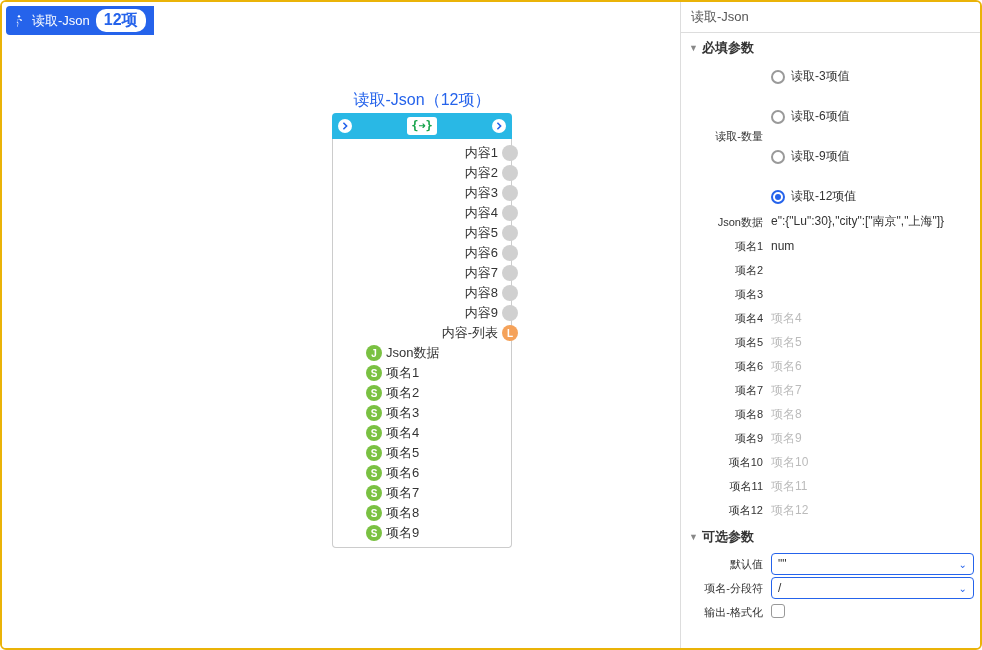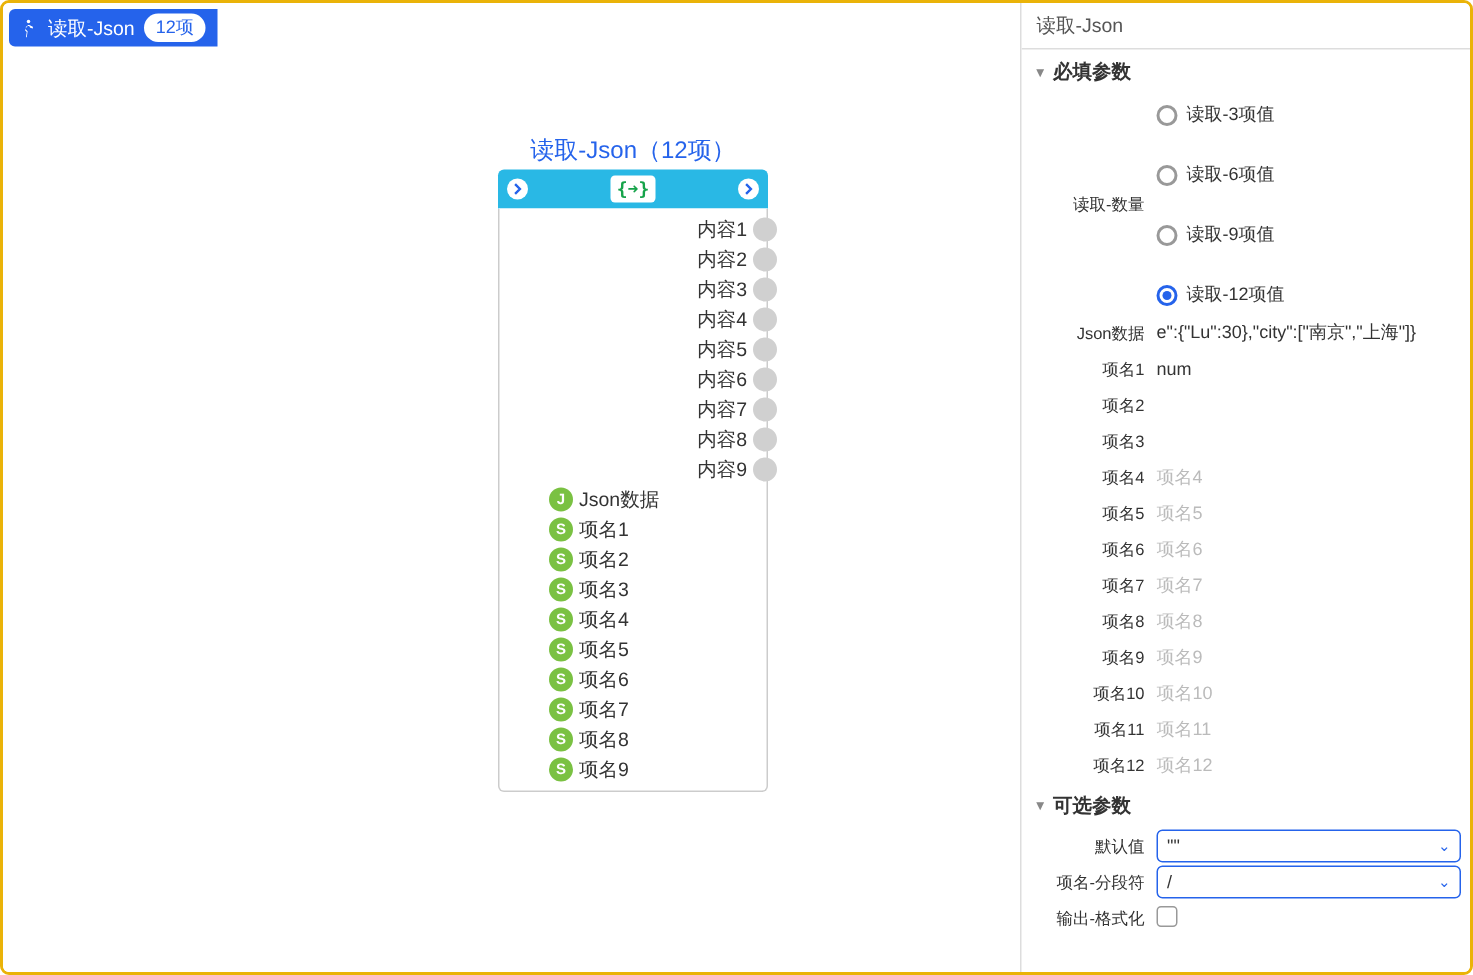--- a/index.html
+++ b/index.html
@@ -3,21 +3,21 @@
 <meta charset="utf-8">
 <style>
 * { box-sizing: border-box; margin: 0; padding: 0; }
 body { font-family: Arial, "Microsoft YaHei", sans-serif; font-size: 13px; background: #fff; color: #333; }
 .app { width: 982px; height: 650px; display: flex; border: 2px solid #eab308; border-radius: 6px; overflow: hidden; }
 .canvas-side { flex: 1; position: relative; background: #fff; }
 .props-side { width: 300px; border-left: 1px solid #ddd; background: #fff; overflow-y: auto; }
 
 
 .header-tag { position: absolute; top: 4px; left: 4px; display: flex; align-items: center; gap: 6px; background: #2563eb; color: #fff; border-radius: 4px 0 0 4px; padding: 3px 8px 3px 6px; font-size: 13px; }
-.header-tag .count-badge { background: #fff; color: #2563eb; border-radius: 10px; padding: 1px 8px; font-size: 12px; font-weight: normal; }
+.header-tag .count-badge { background: #fff; color: #2563eb; border-radius: 10px; padding: 1px 8px; font-size: 16px; font-weight: bold; }
 .header-tag svg { width: 14px; height: 14px; }
 
 
 .node-wrap { position: absolute; top: 88px; left: 330px; width: 180px; }
 .node-title { color: #2563eb; font-size: 16px; text-align: center; margin-bottom: 2px; }
 .node-header { background: #29b8e5; border-radius: 4px 4px 0 0; height: 26px; display: flex; align-items: center; justify-content: space-between; padding: 0 6px; position: relative; }
 .node-header .chev { width: 14px; height: 14px; color: #2563eb; background: #fff; border-radius: 50%; display: flex; align-items: center; justify-content: center; }
 .node-header .node-icon { background: #fff; border-radius: 3px; padding: 2px 4px; color: #16a34a; font-weight: bold; font-size: 12px; font-family: monospace; }
 .node-body { background: #fff; border: 1px solid #ccc; border-top: none; border-radius: 0 0 4px 4px; padding: 4px 0; position: relative; }
 .port-row { display: flex; align-items: center; height: 20px; padding: 0 6px; position: relative; font-size: 13px; margin-left: 40px; }
@@ -109,20 +109,24 @@
             </div>
             <div class="port-row out">
               <span>内容8</span>
               <span class="port-dot gray"></span>
             </div>
             <div class="port-row out">
               <span>内容9</span>
               <span class="port-dot gray"></span>
             </div>
           </div>
+        <div class="port-row out">
+          <span>内容-列表</span>
+          <span class="port-dot orange">L</span>
+        </div>
         <div class="port-row in">
           <span class="port-dot green">J</span>
           <span>Json数据</span>
         </div>
         <div id="node-inputs">
             <div class="port-row in">
               <span class="port-dot green">S</span>
               <span>项名1</span>
             </div>
             <div class="port-row in">

